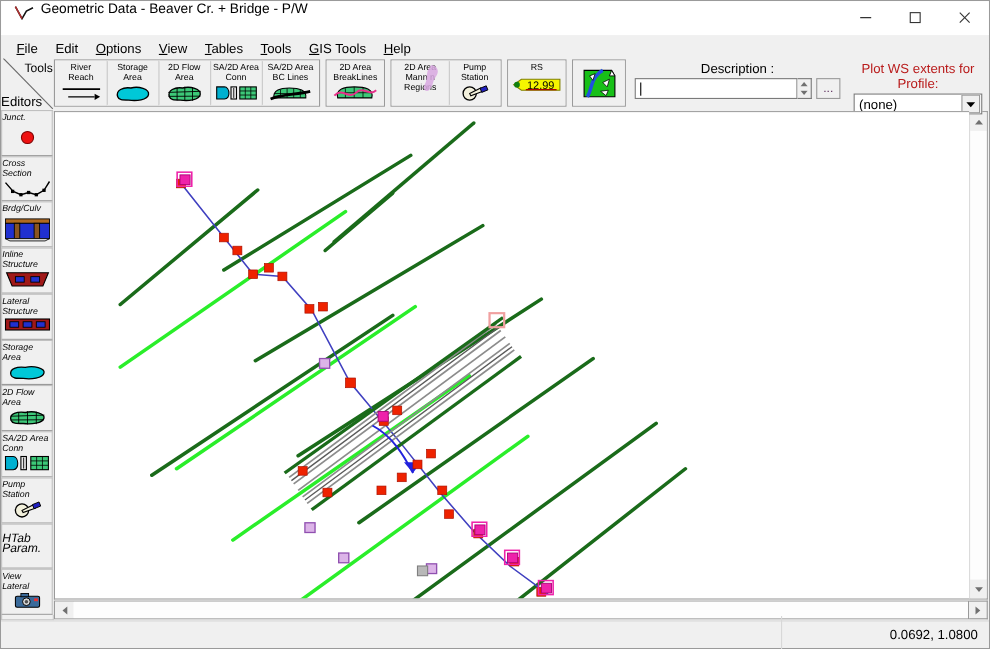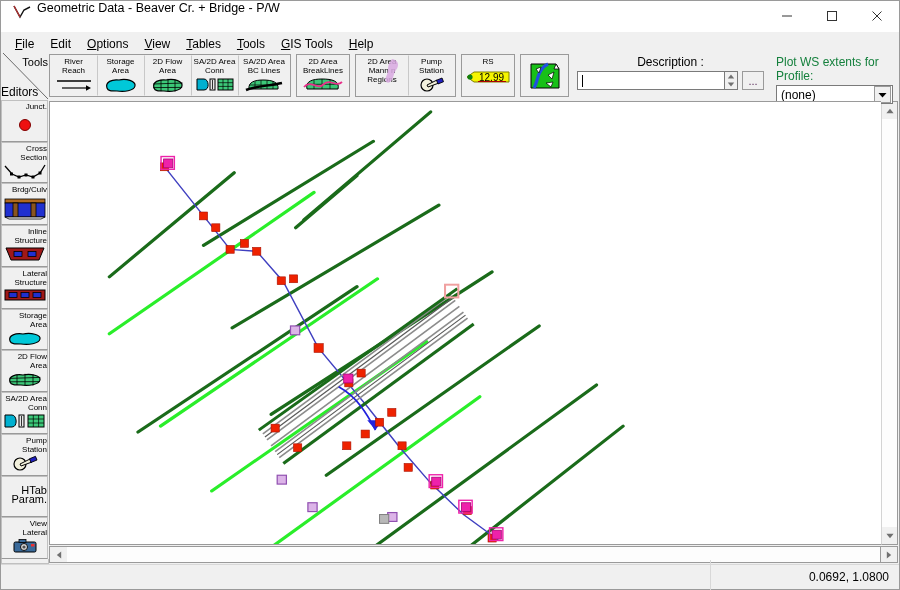--- a/index.html
+++ b/index.html
@@ -171,21 +171,21 @@
     display: flex; align-items: center; justify-content: center;
     box-sizing: border-box;
   }
   .ws-wrap {
     margin-left: 12px;
     display: flex; flex-direction: column;
     padding-top: 2px;
     flex: 1 1 auto;
     padding-right: 6px;
   }
-  .ws-label { font-size: 12px; color: #15803d; margin-bottom: 2px; }
+  .ws-label { font-size: 12px; color: #b91c1c; margin-bottom: 2px; text-align: center; }
   .ws-select {
     height: 19px;
     border: 1px solid #7a7a7a;
     background: #fff;
     display: flex; align-items: center;
     box-sizing: border-box;
   }
   .ws-select .val {
     font-size: 12px; color: #000; margin-left: 4px; flex: 1 1 auto;
   }
@@ -224,21 +224,21 @@
     background: #f0f0f0;
     display: flex;
     flex-direction: column;
     align-items: center;
     justify-content: flex-start;
     padding-top: 1px;
     overflow: hidden;
   }
   .sb-btn .cap {
     font-size: 8px; line-height: 9px; color: #000;
-    text-align: right; width: 100%; white-space: nowrap;
+    text-align: left; width: 100%; white-space: nowrap; font-style: italic;
   }
   .sb-btn .glyph { margin-top: 1px; }
   .sb-tail {
     flex: 1 1 auto;
     border: 1px solid #c0c0c0;
     border-top: none;
     background: #f0f0f0;
     min-height: 4px;
   }
 

